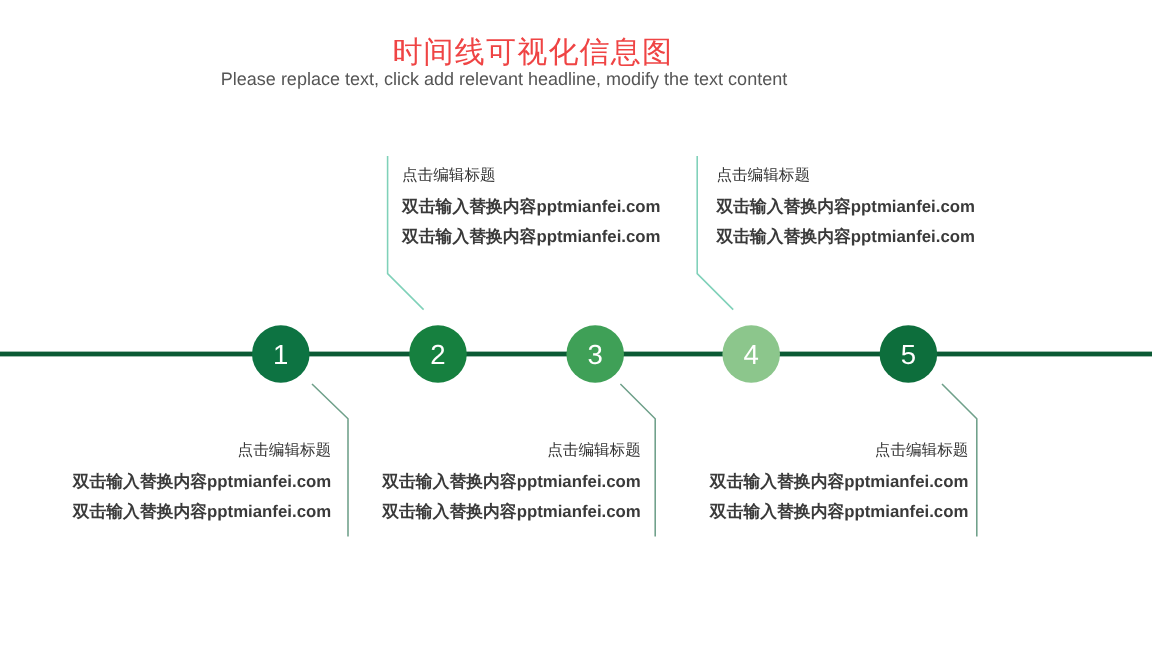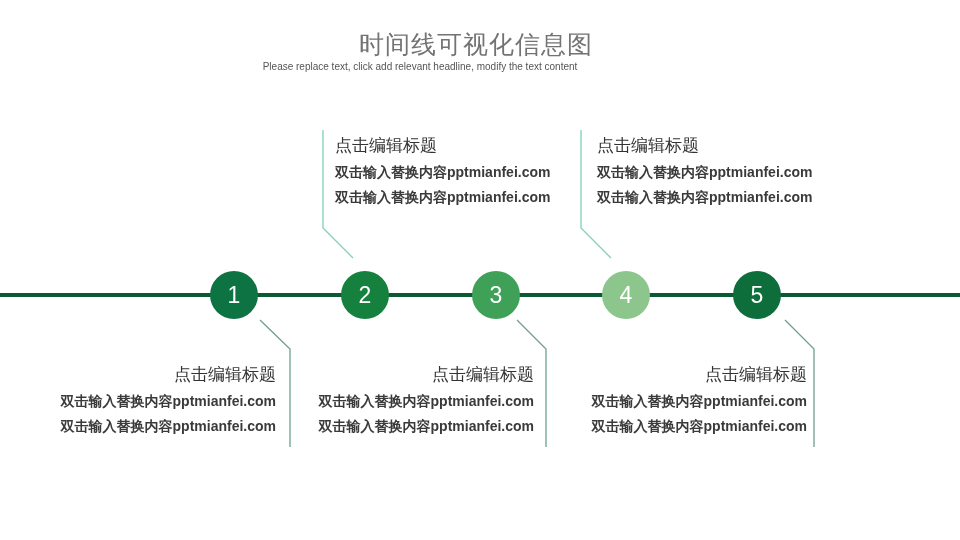--- a/index.html
+++ b/index.html
@@ -4,40 +4,39 @@
   <style>
     html, body { margin: 0; padding: 0; }
     body {
       width: 960px; height: 540px; position: relative; overflow: hidden;
       background: #ffffff;
       font-family: "Liberation Sans", "DejaVu Sans", sans-serif;
       color: #333333;
     }
     .title {
       position: absolute; left: 0; width: 888px; top: 28px;
-      text-align: center; font-size: 25px; color: #737373; letter-spacing: 1px;
+      text-align: center; font-size: 25px; color: #ef4444; letter-spacing: 1px;
       line-height: 32px;
-      margin-left: 32px;
     }
     .subtitle {
       position: absolute; left: 0; width: 840px; top: 61px;
-      text-align: center; font-size: 10px; color: #555555; line-height: 12px;
+      text-align: center; font-size: 15px; color: #555555; line-height: 12px;
     }
     .axis {
       position: absolute; left: 0; top: 293px; width: 960px; height: 4px;
       background: #0b5a34;
     }
     .node {
       position: absolute; width: 48px; height: 48px; border-radius: 50%;
       top: 271px; color: #ffffff; font-size: 23px; line-height: 48px;
       text-align: center;
     }
     svg.connectors { position: absolute; left: 0; top: 0; }
     .card { position: absolute; width: 240px; }
-    .card .ctitle { font-size: 17px; color: #333333; line-height: 24px; height: 26px; }
+    .card .ctitle { font-size: 13px; color: #333333; line-height: 24px; height: 26px; }
     .card .cline { font-size: 14px; color: #3a3a3a; line-height: 25px; font-weight: bold; }
     .card.right { text-align: right; }
     .card.left { text-align: left; }
   </style>
 </head>
 <body>
 
 <div class="title">时间线可视化信息图</div>
 <div class="subtitle">Please replace text, click add relevant headline, modify the text content</div>
 

